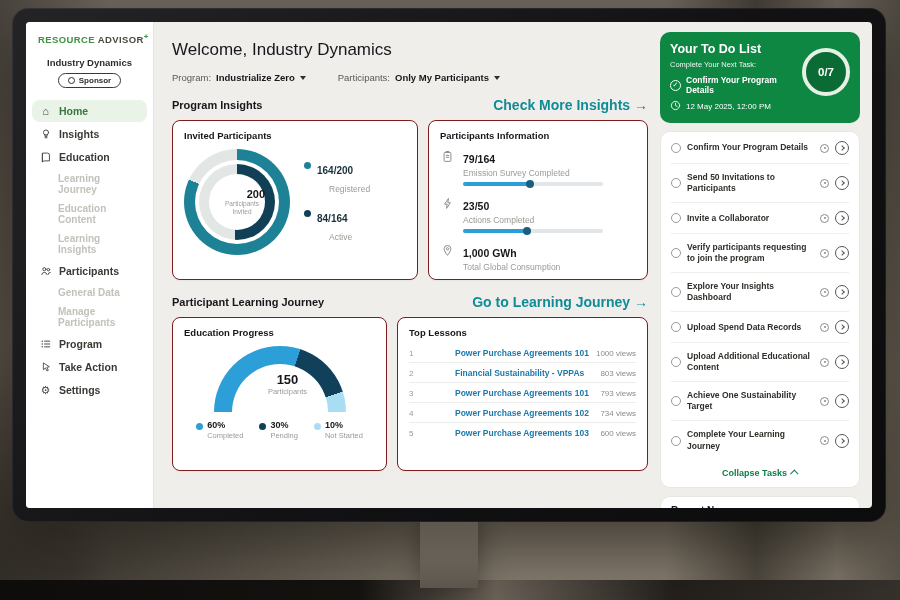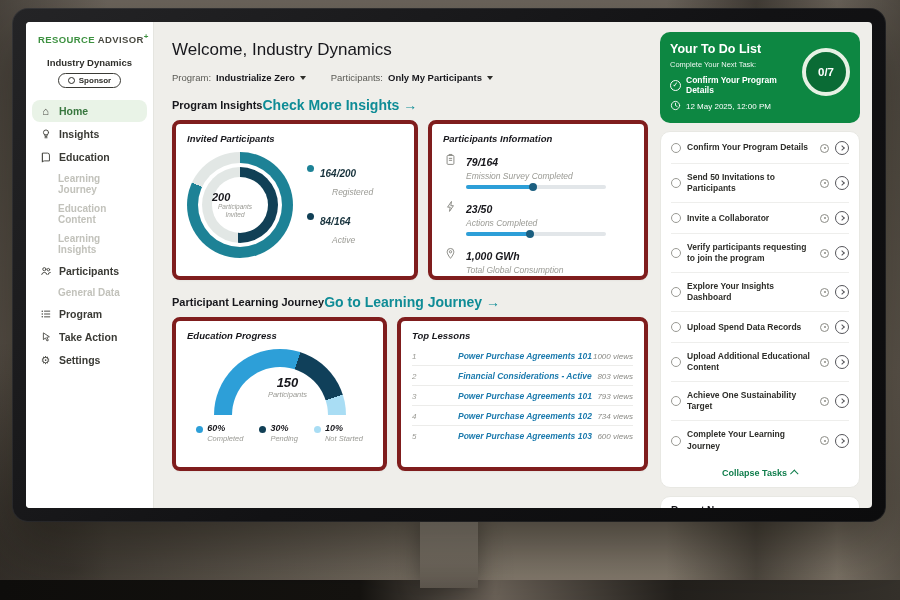--- a/index.html
+++ b/index.html
@@ -35,42 +35,42 @@
   .sponsor-dot { width:7px; height:7px; border:1.2px solid #2e2e2a; border-radius:50%; }
   .nav { margin-top:12px; }
   .nav-item { display:flex; align-items:center; gap:7px; margin:1px 6px; padding:5px 7px; border-radius:8px; font-size:10.5px; font-weight:600; color:#3a3a35; cursor:pointer; }
   .nav-item.active { background:#e9f3e7; color:#38773f; }
   .nav-icon { width:13px; display:inline-flex; justify-content:center; font-size:11px; line-height:1; color:#4a4a45; flex-shrink:0; }
   .nav-sub { margin:0 6px; padding:4px 7px 4px 26px; font-size:10px; font-weight:600; color:#c2c2bb; cursor:pointer; }
 
   
   .main { flex:1; min-width:0; padding:14px 12px 0 18px; }
   h1.welcome { font-size:17px; font-weight:400; color:#17171c; margin:4px 0 12px; }
-  .filters { display:flex; gap:25px; font-size:9.5px; color:#5a5a55; align-items:center; }
+  .filters { display:flex; gap:32px; font-size:9.5px; color:#5a5a55; align-items:center; }
   .filter { display:flex; align-items:center; gap:5px; cursor:pointer; }
   .filter .val { font-weight:700; color:#17171c; }
   .caret { width:0; height:0; border-left:3.5px solid transparent; border-right:3.5px solid transparent; border-top:4.5px solid #2e2e2a; }
-  .sec { display:flex; justify-content:flex-start; align-items:center; margin-top:14px; }
+  .sec { display:flex; justify-content:space-between; align-items:center; margin-top:14px; }
   .sec-title { font-size:11px; font-weight:700; color:#17171c; }
   .sec-link { font-size:14px; font-weight:700; color:#0f8c96; cursor:pointer; }
   .sec-link::after { content:" \2192"; }
   .cardrow { display:flex; gap:10px; margin-top:7px; }
-  .card { background:#fff; border:4px solid #7f1d1d; border-radius:8px; padding:9px 11px; box-shadow:0 1px 2px rgba(0,0,0,.04);font-style:italic; }
+  .card { background:#fff; border:1px solid #7f1d1d; border-radius:8px; padding:9px 11px; box-shadow:0 1px 2px rgba(0,0,0,.04); }
   .card-title { font-size:9.5px; font-weight:700; color:#17171c; }
 
   
   .card-invited { width:246px; height:160px; }
   .invited-body { display:flex; align-items:center; gap:14px; margin-top:8px; }
   .donut { position:relative; width:106px; height:106px; border-radius:50%;
     background: conic-gradient(#1d8296 0 82%, #e2e7e5 82% 100%); flex-shrink:0; }
   .donut-hole1 { position:absolute; inset:11px; border-radius:50%; background:#fff; }
   .donut-ring2 { position:absolute; inset:15px; border-radius:50%;
     background: conic-gradient(#114056 0 51%, #e2e7e5 51% 100%); }
   .donut-hole2 { position:absolute; inset:10px; border-radius:50%; background:#fff;
-    display:flex; flex-direction:column; align-items:flex-start; justify-content:center; text-align:center; }
+    display:flex; flex-direction:column; align-items:flex-end; justify-content:center; text-align:center; }
   .donut-val { font-size:11px; font-weight:700; color:#17171c; }
   .donut-lbl { font-size:6.5px; color:#9a9a94; width:46px; line-height:1.2; }
   .legend-col { display:flex; flex-direction:column; gap:12px; }
   .leg-item { display:flex; align-items:flex-start; gap:6px; }
   .leg-dot { width:7px; height:7px; border-radius:50%; margin-top:2px; flex-shrink:0; }
   .leg-val { font-size:10px; font-weight:700; color:#17323c; }
   .leg-lbl { font-size:8.5px; color:#9a9a94;padding-left:12px; }
   .dot-teal { background:#1d8296; } .dot-navy { background:#114056; }
   .dot-blue { background:#2d9fd8; } .dot-light { background:#a9ddf4; }
 
@@ -195,20 +195,21 @@
                   <circle cx="5.8" cy="5.6" r="2.1"></circle>
                   <path d="M2.3 12.6a3.6 3.6 0 0 1 7 0"></path>
                   <circle cx="11.2" cy="6.2" r="1.7"></circle>
                   <path d="M10.7 12.6a3 3 0 0 1 3-2.7"></path>
                 </g>
               </svg>
             </span>
         <span>Participants</span>
       </div>
       <div class="nav-sub">General Data</div>
+      <div class="nav-sub">Manage Participants</div>
       <div class="nav-item">
         <span class="nav-icon">
               <svg viewBox="0 0 16 16" width="12" height="12">
                 <g stroke="#4a4a45" stroke-width="1.3" stroke-linecap="round">
                   <path d="M6 4.2h7M6 8h7M6 11.8h7"></path>
                   <path d="M3 4.2h.01M3 8h.01M3 11.8h.01" stroke-width="2"></path>
                 </g>
               </svg>
             </span>
         <span>Program</span>
@@ -374,21 +375,21 @@
       <div class="card card-lessons">
         <div class="card-title">Top Lessons</div>
         <div style="margin-top:5px;">
           <div class="lesson-row">
             <span class="lesson-rank">1</span>
             <span class="lesson-title">Power Purchase Agreements 101</span>
             <span class="lesson-views">1000 views</span>
           </div>
           <div class="lesson-row">
             <span class="lesson-rank">2</span>
-            <span class="lesson-title">Financial Considerations - Active</span>
+            <span class="lesson-title">Financial Sustainability - VPPAs</span>
             <span class="lesson-views">803 views</span>
           </div>
           <div class="lesson-row">
             <span class="lesson-rank">3</span>
             <span class="lesson-title">Power Purchase Agreements 101</span>
             <span class="lesson-views">793 views</span>
           </div>
           <div class="lesson-row">
             <span class="lesson-rank">4</span>
             <span class="lesson-title">Power Purchase Agreements 102</span>

